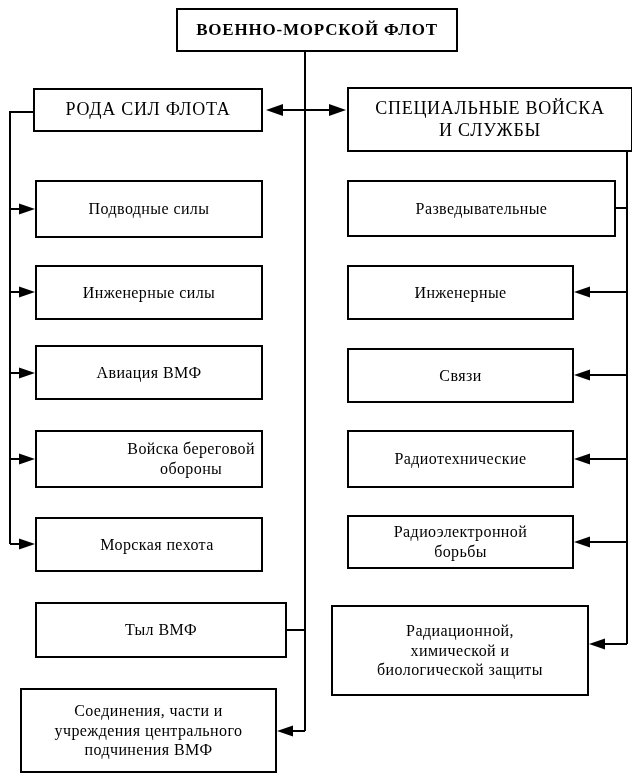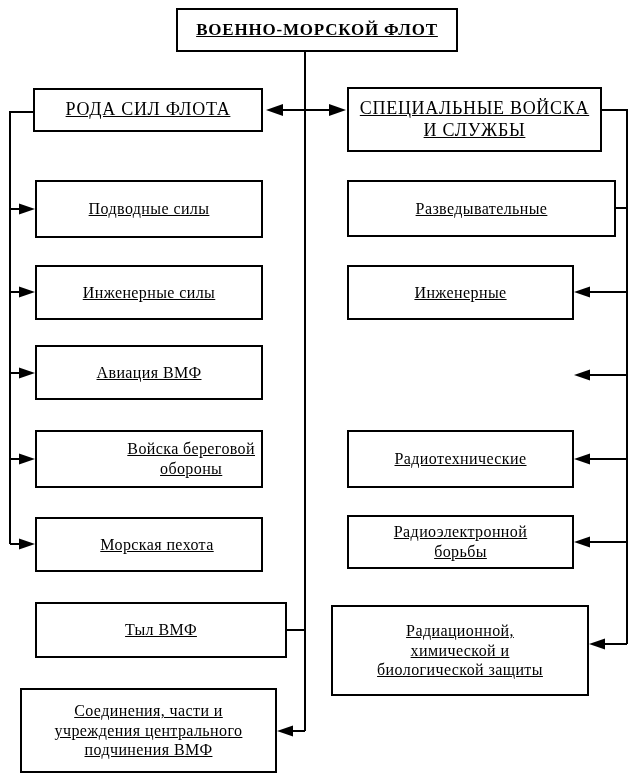--- a/index.html
+++ b/index.html
@@ -24,21 +24,20 @@
   }
   .node {
     position: absolute;
     box-sizing: border-box;
     border: 2px solid #000000;
     background: #ffffff;
     display: flex;
     align-items: center;
     justify-content: center;
     text-align: center;
-    text-decoration: underline;
   }
   .label {
     white-space: pre-line;
     font-size: 16px;
     line-height: 1.22;
     letter-spacing: 0.4px;
     padding: 2px 6px;
   }
   .title-node .label {
     font-weight: bold;
@@ -107,21 +106,21 @@
     </g>
   </svg>
 
   <div class="node title-node" style="left:176px; top:8px; width:282px; height:44px;">
     <span class="label">ВОЕННО-МОРСКОЙ ФЛОТ</span>
   </div>
 
   <div class="node header-node" style="left:33px; top:88px; width:230px; height:44px;">
     <span class="label">РОДА СИЛ ФЛОТА</span>
   </div>
-  <div class="node header-node" style="left:347px; top:87px; width:255px; height:65px;">
+  <div class="node header-node" style="left:347px; top:87px; width:286px; height:65px;">
     <span class="label">СПЕЦИАЛЬНЫЕ ВОЙСКА
 И СЛУЖБЫ</span>
   </div>
 
   <div class="node" style="left:35px; top:180px; width:228px; height:58px;">
     <span class="label">Подводные силы</span>
   </div>
   <div class="node" style="left:35px; top:265px; width:228px; height:55px;">
     <span class="label">Инженерные силы</span>
   </div>
@@ -143,20 +142,23 @@
 учреждения центрального
 подчинения ВМФ</span>
   </div>
 
   <div class="node" style="left:347px; top:180px; width:269px; height:57px;">
     <span class="label">Разведывательные</span>
   </div>
   <div class="node" style="left:347px; top:265px; width:227px; height:55px;text-align:right;">
     <span class="label">Инженерные</span>
   </div>
+  <div class="node" style="left:347px; top:348px; width:227px; height:55px;">
+    <span class="label">Связи</span>
+  </div>
   <div class="node" style="left:347px; top:430px; width:227px; height:58px;">
     <span class="label">Радиотехнические</span>
   </div>
   <div class="node" style="left:347px; top:515px; width:227px; height:54px;">
     <span class="label">Радиоэлектронной
 борьбы</span>
   </div>
   <div class="node" style="left:331px; top:605px; width:258px; height:91px;">
     <span class="label">Радиационной,
 химической и

